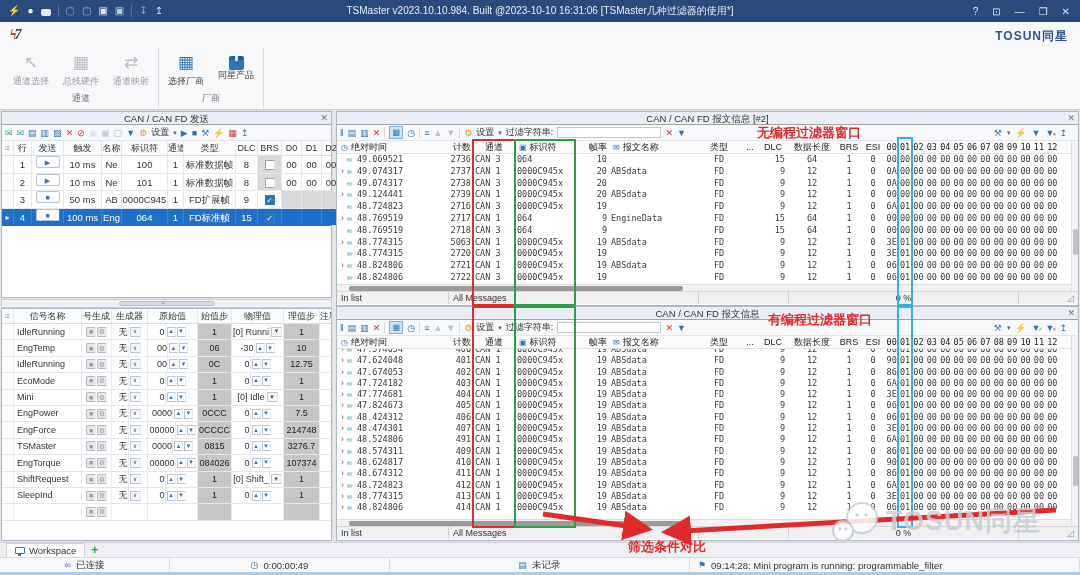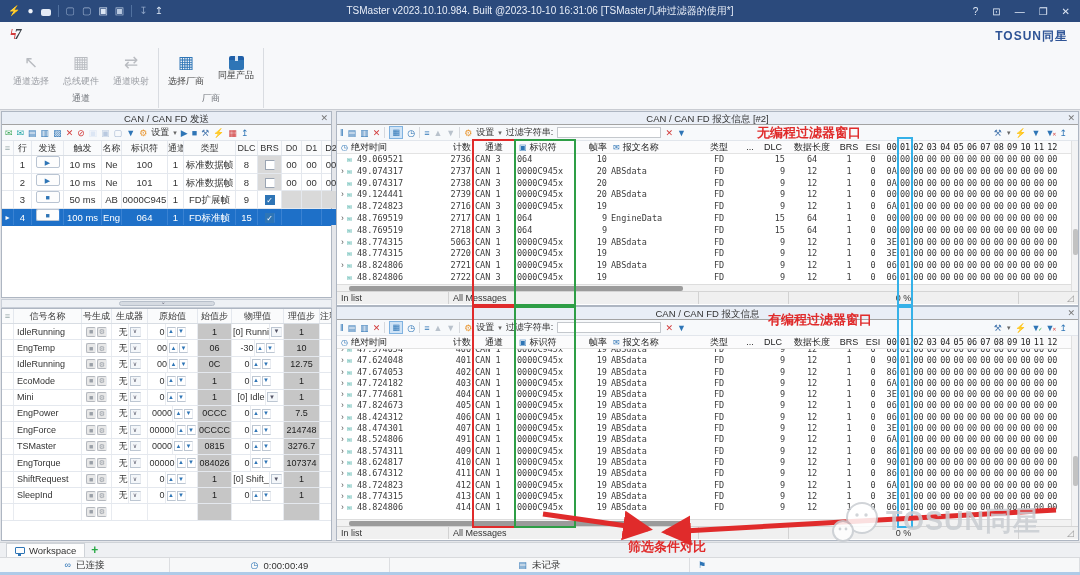--- a/index.html
+++ b/index.html
@@ -1523,15 +1523,16 @@
   <span class="sseg s2">
     <span class="sic">◷</span>
     <span>0:00:00:49</span>
   </span>
   <span class="sseg s3">
     <span class="sic">▤</span>
     <span>未记录</span>
   </span>
   <span class="sseg s4">
     <span class="sic">⚑</span>
+    <span>09:14:28: Mini program is running: programmable_filter</span>
   </span>
 </div>
 <div id="bottom-edge"></div>
 
 </body></html>

